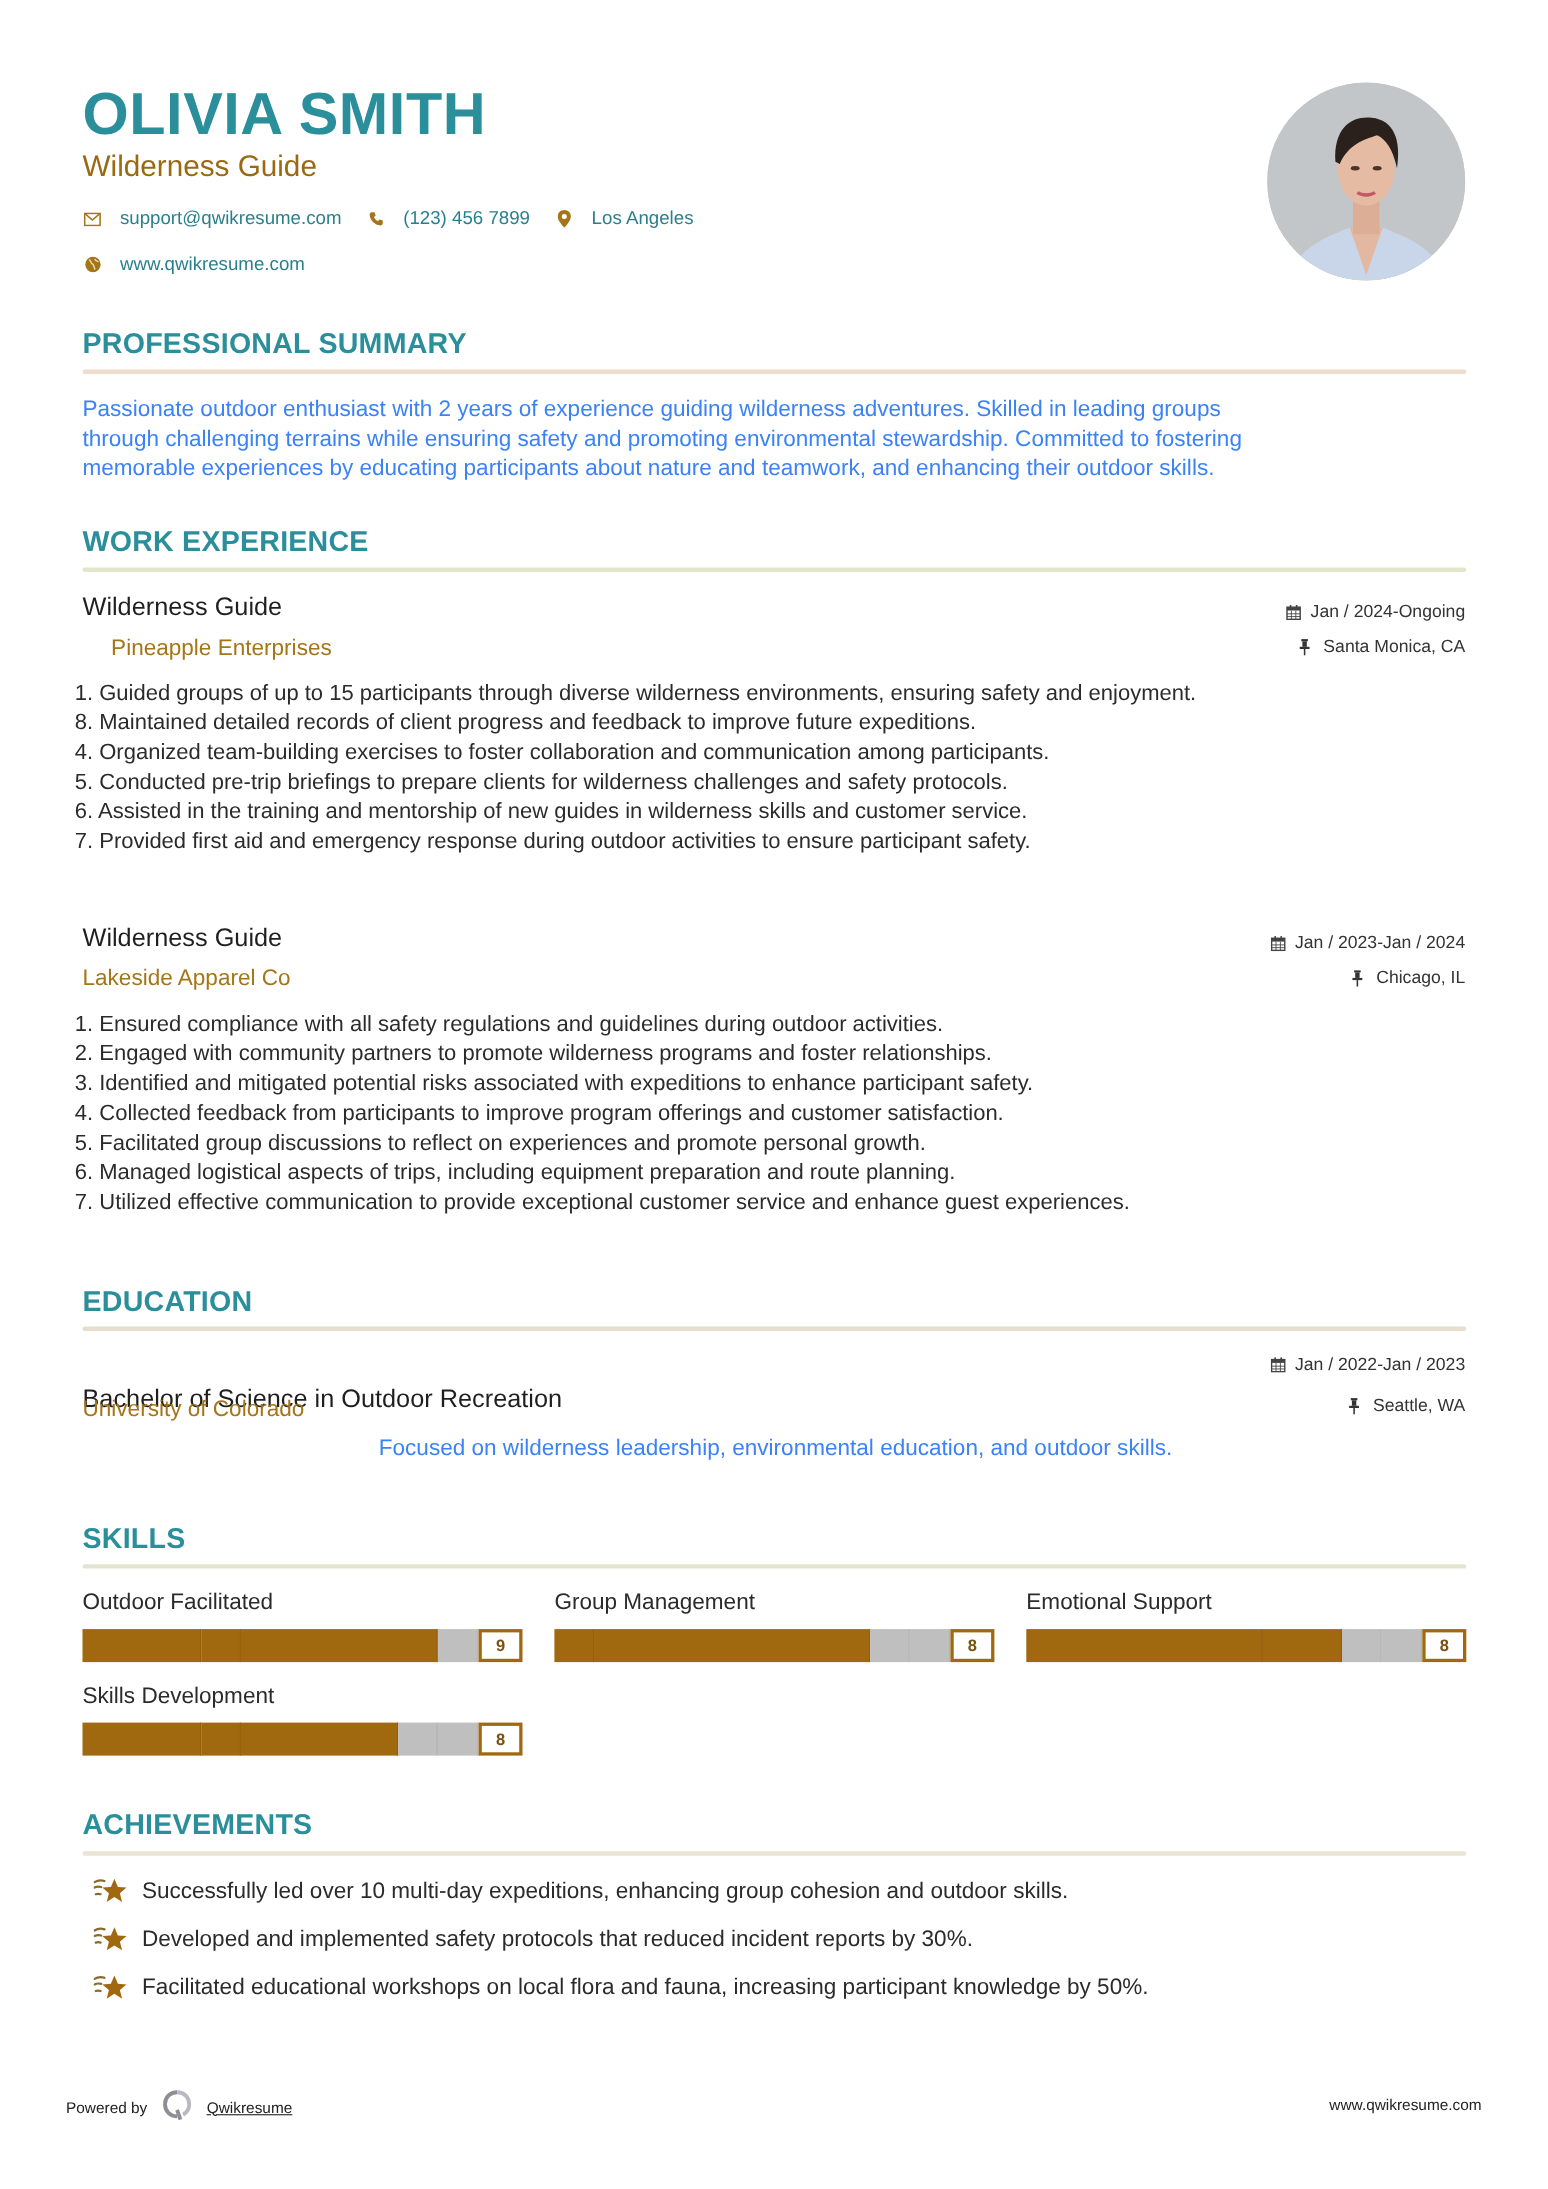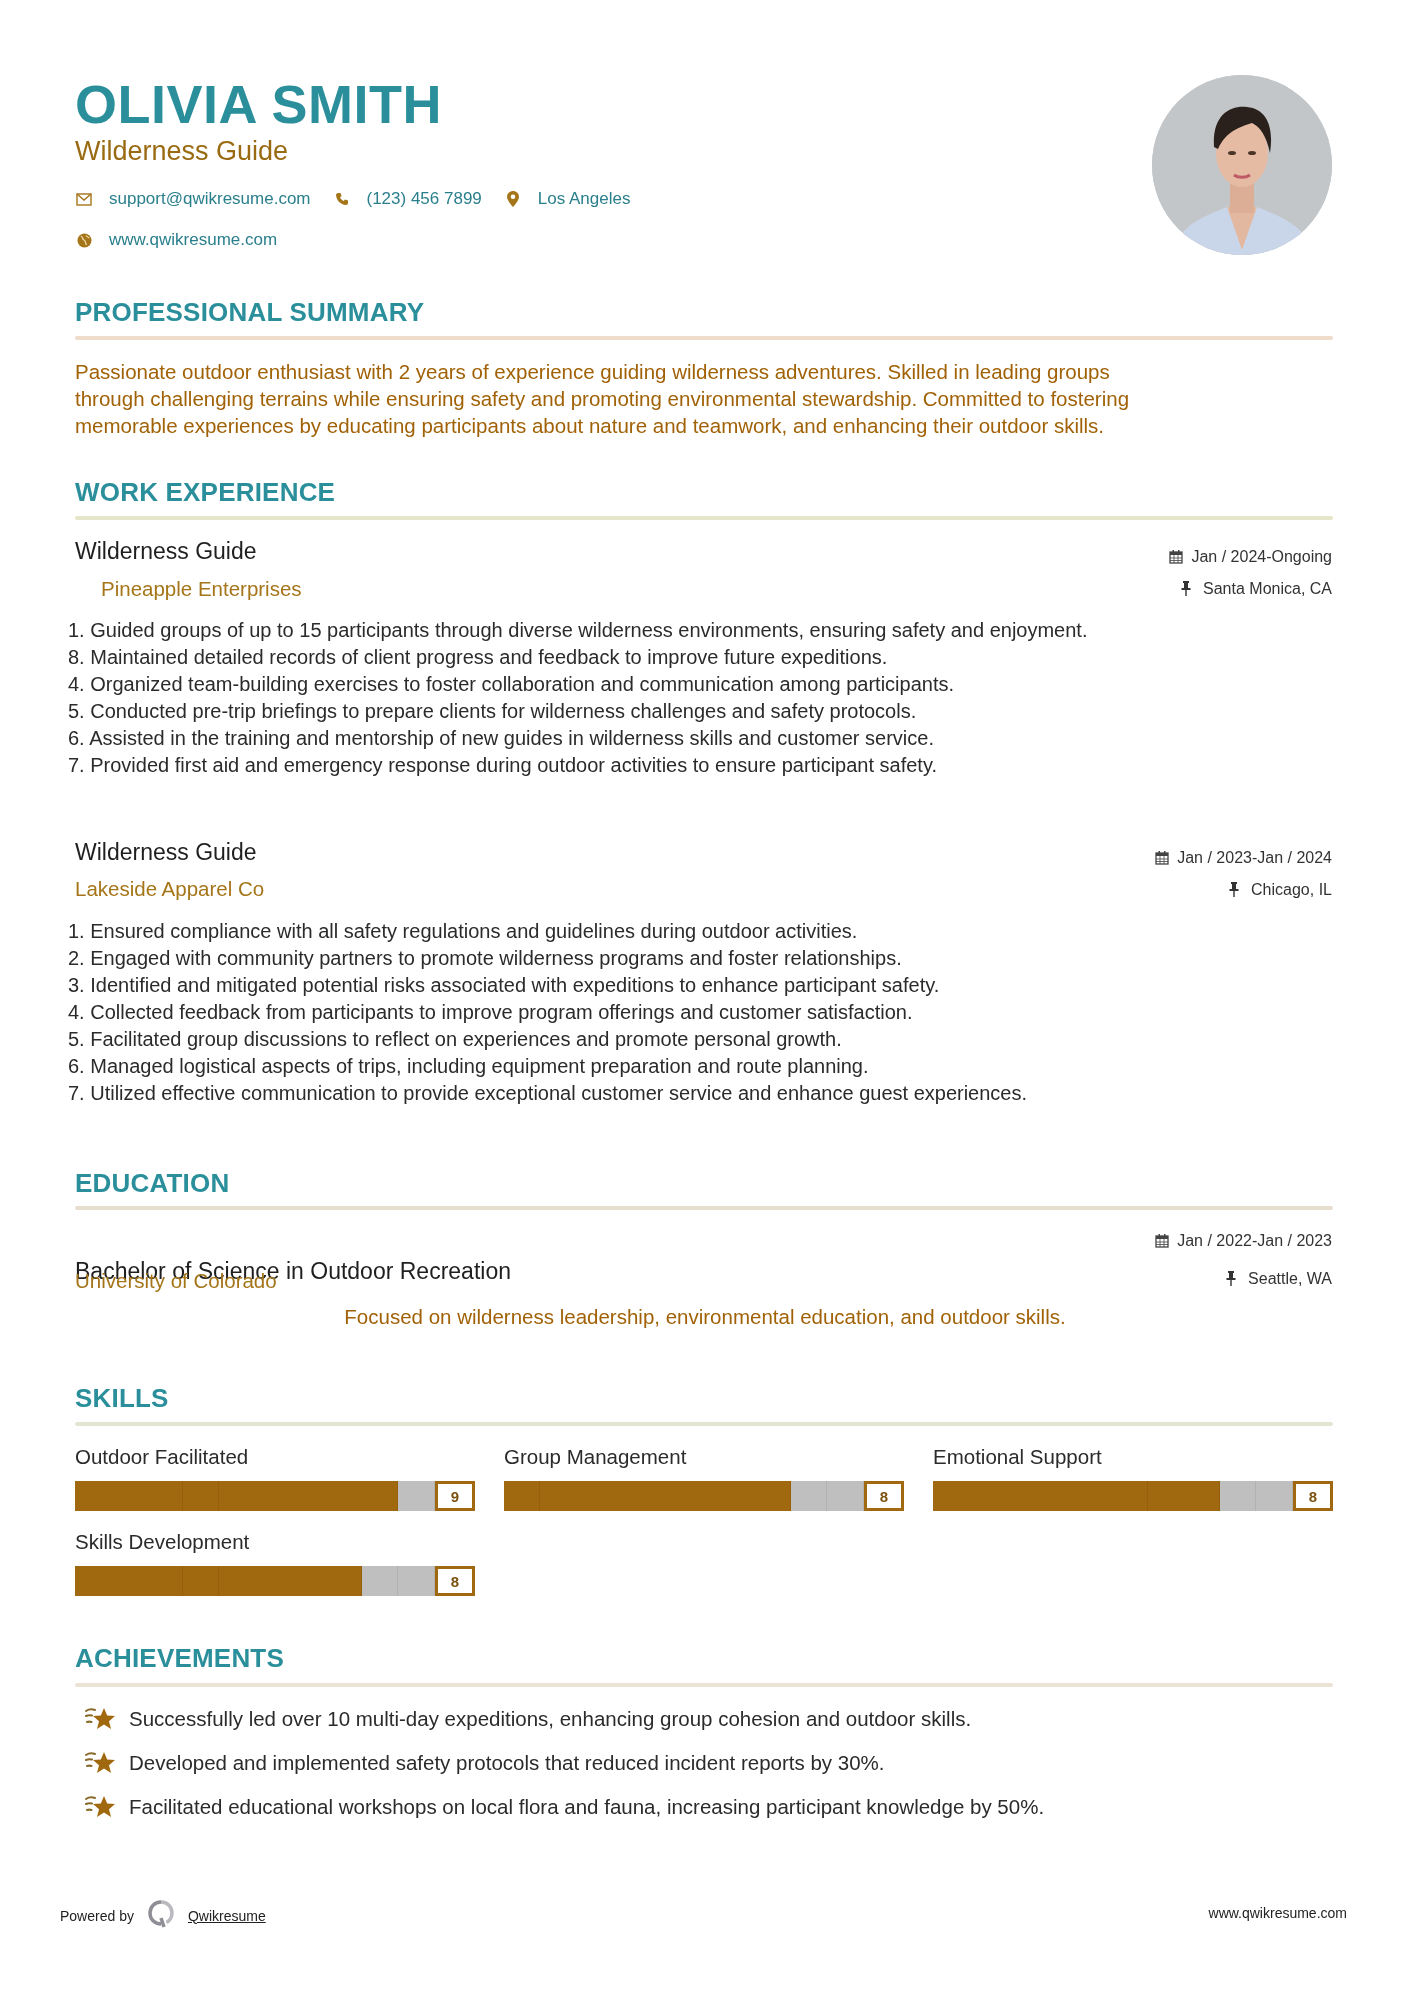--- a/index.html
+++ b/index.html
@@ -14,21 +14,21 @@
   .jobtitle { left: 75px; top: 134px; font-size: 27px; color: #9a6a12; line-height: 34px; }
   .contact-row { left: 75px; height: 28px; display: flex; align-items: center; font-size: 17px; color: #2a7f8c; }
   .contact-item { display: flex; align-items: center; margin-right: 22px; }
   .contact-item .ic { width: 18px; height: 18px; margin-right: 16px; display: inline-flex; align-items: center; justify-content: center; }
   .photo { left: 1152px; top: 75px; width: 180px; height: 180px; border-radius: 50%; overflow: hidden; background: #c7cacd; }
 
   
   .sec-title { left: 75px; font-size: 26px; font-weight: bold; color: #2a8f9b; line-height: 32px; letter-spacing: 0.2px; }
   .divider { left: 75px; width: 1258px; height: 4px; border-radius: 2px; }
 
-  .para { left: 75px; width: 1260px; font-size: 20.5px; line-height: 27px; color: #a16207; }
+  .para { left: 75px; width: 1260px; font-size: 20.5px; line-height: 27px; color: #3b82f6; }
 
   .item-title { left: 75px; font-size: 23px; color: #1f1f1f; line-height: 30px; }
   .item-org { left: 75px; font-size: 20.5px; color: #a57519; line-height: 28px; }
   .item-meta { right: 75px; font-size: 16px; color: #333; line-height: 22px; display: flex; align-items: center; justify-content: flex-end; }
   .item-meta .mic { width: 14px; height: 16px; margin-right: 8px; display: inline-flex; }
 
   .olist { left: 68px; width: 1280px; margin: 0; padding: 0; list-style: none; }
   .olist li { font-size: 20px; line-height: 27px; color: #2b2b2b; white-space: nowrap; }
 
   

